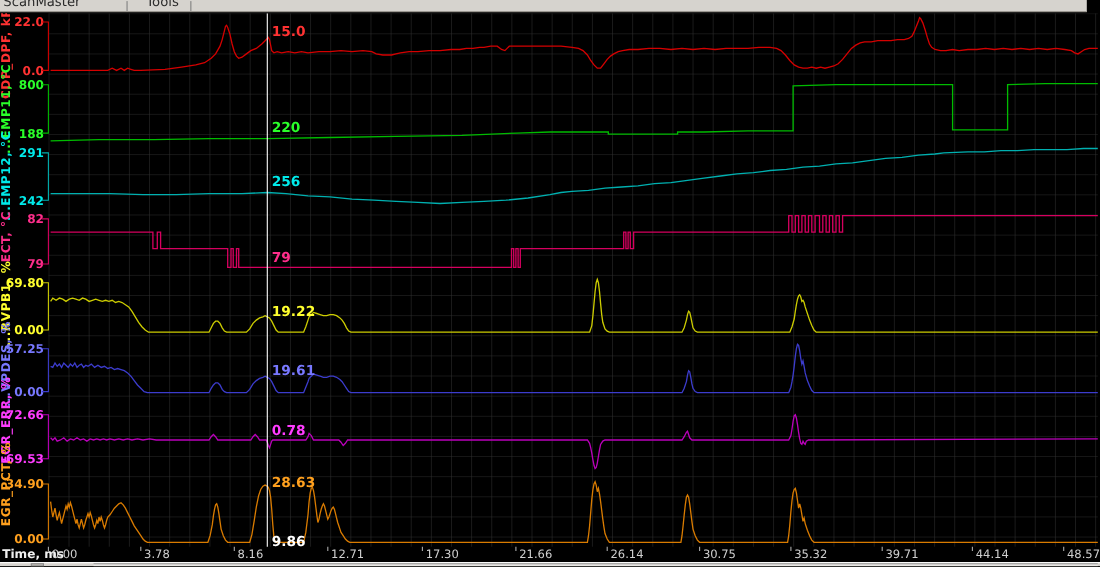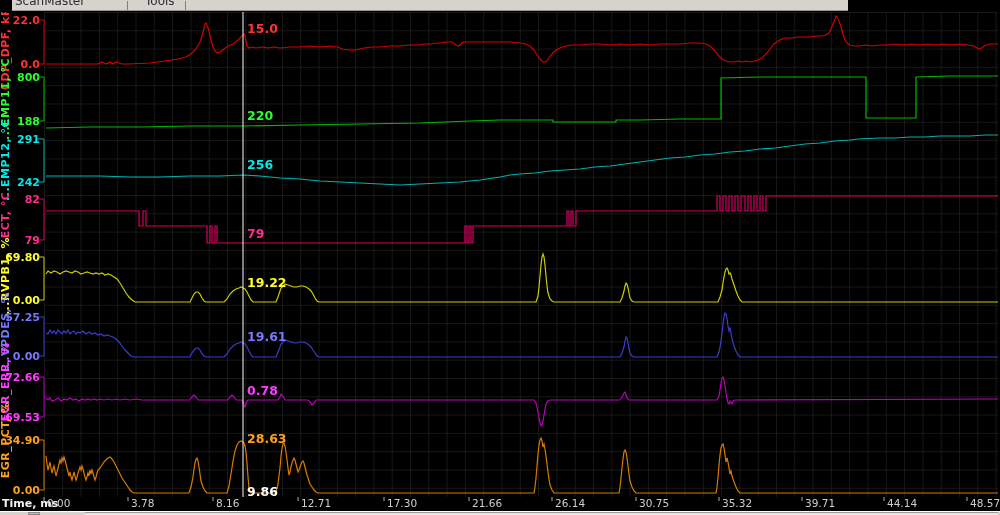--- a/index.html
+++ b/index.html
@@ -1,19 +1,19 @@
 <!DOCTYPE html>
 <html><head>
 <meta charset="utf-8">
 <style>
   html,body{margin:0;padding:0;background:#000;}
   #app{position:relative;width:1000px;height:515px;background:#000;overflow:hidden;
        font-family:"DejaVu Sans","Liberation Sans",sans-serif;}
   
-  #toolbar{position:absolute;left:12px;top:0;width:836px;height:11px;background:#d6d3ce;
+  #toolbar{position:absolute;left:0;top:0;width:988px;height:11px;background:#d6d3ce;
            overflow:hidden;border-bottom:1px solid #9a9790;box-sizing:border-box;}
   #toolbar .tfrag{position:absolute;top:-6px;font-size:12px;color:#2b2b2b;white-space:nowrap;}
   #toolbar .sep{position:absolute;top:1px;width:1px;height:12px;background:#808080;}
   
   #bottombar{position:absolute;left:0;top:511px;width:1000px;height:4px;background:#d6d3ce;
              border-top:1px solid #ffffff;box-sizing:border-box;}
   #bottombar .grip{position:absolute;left:28px;top:0px;width:12px;height:3px;background:#c0bdb6;border:1px solid #8a8a8a;box-sizing:border-box;}
   #bottombar .track{position:absolute;left:85px;top:0px;width:913px;height:3px;background:#e8e6e2;border-top:1px solid #9a9a9a;box-sizing:border-box;}
   svg text{font-family:"DejaVu Sans","Liberation Sans",sans-serif;}
   .axnum{font-size:11px;font-weight:bold;}

